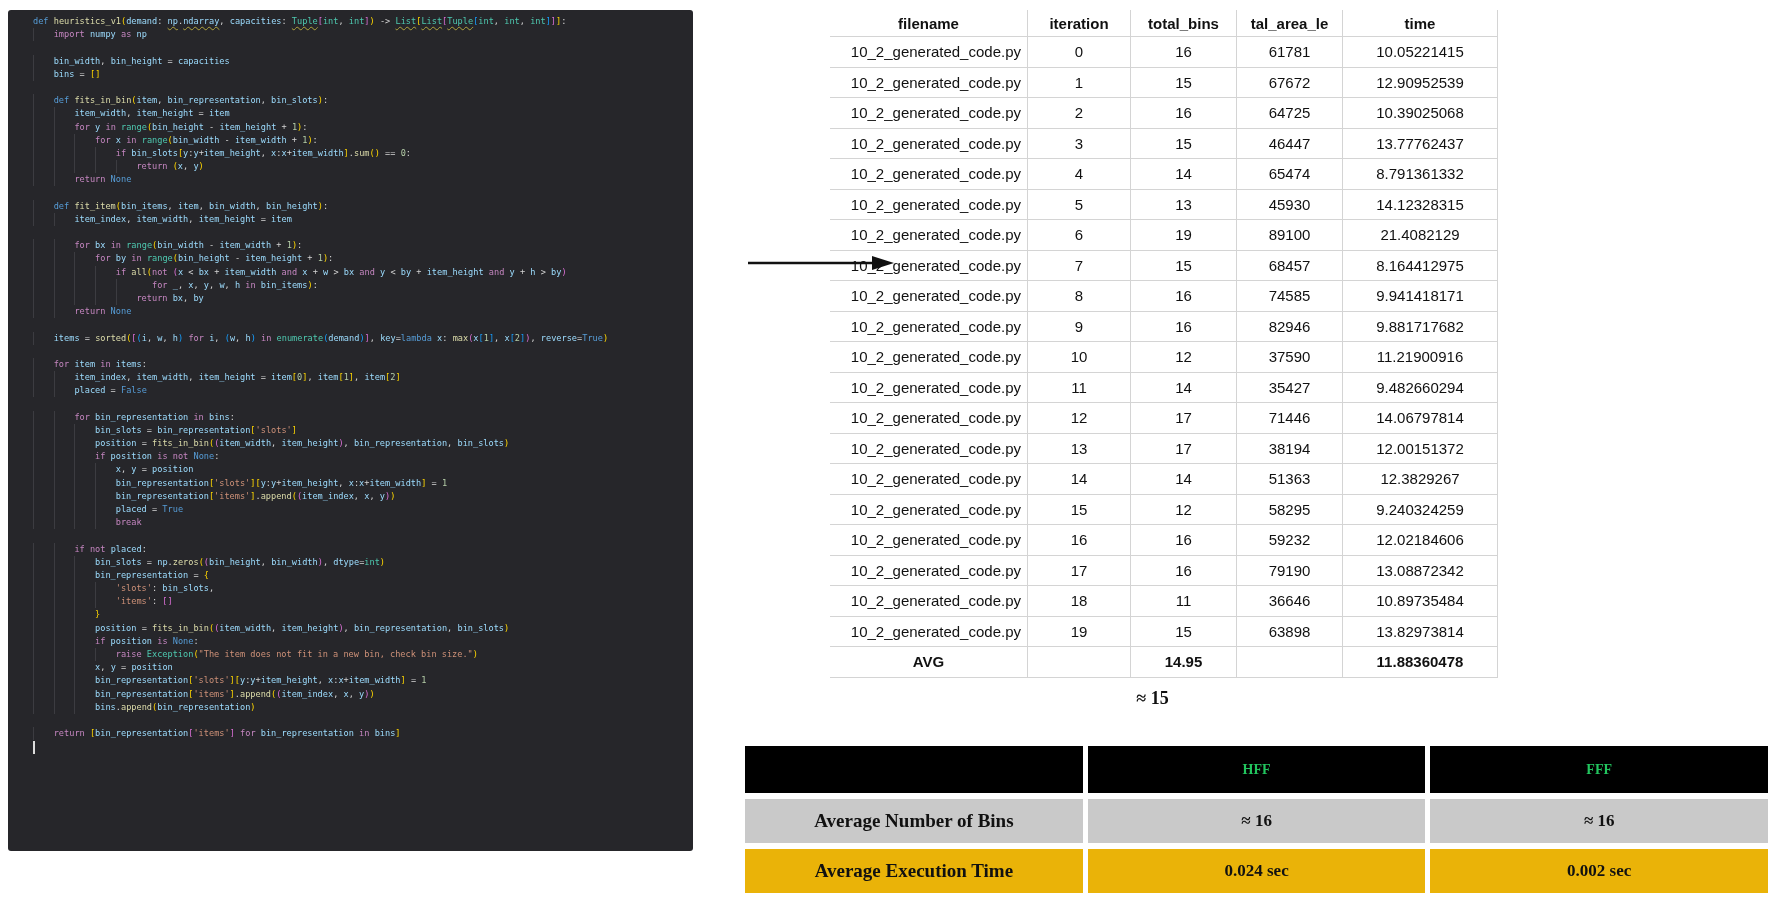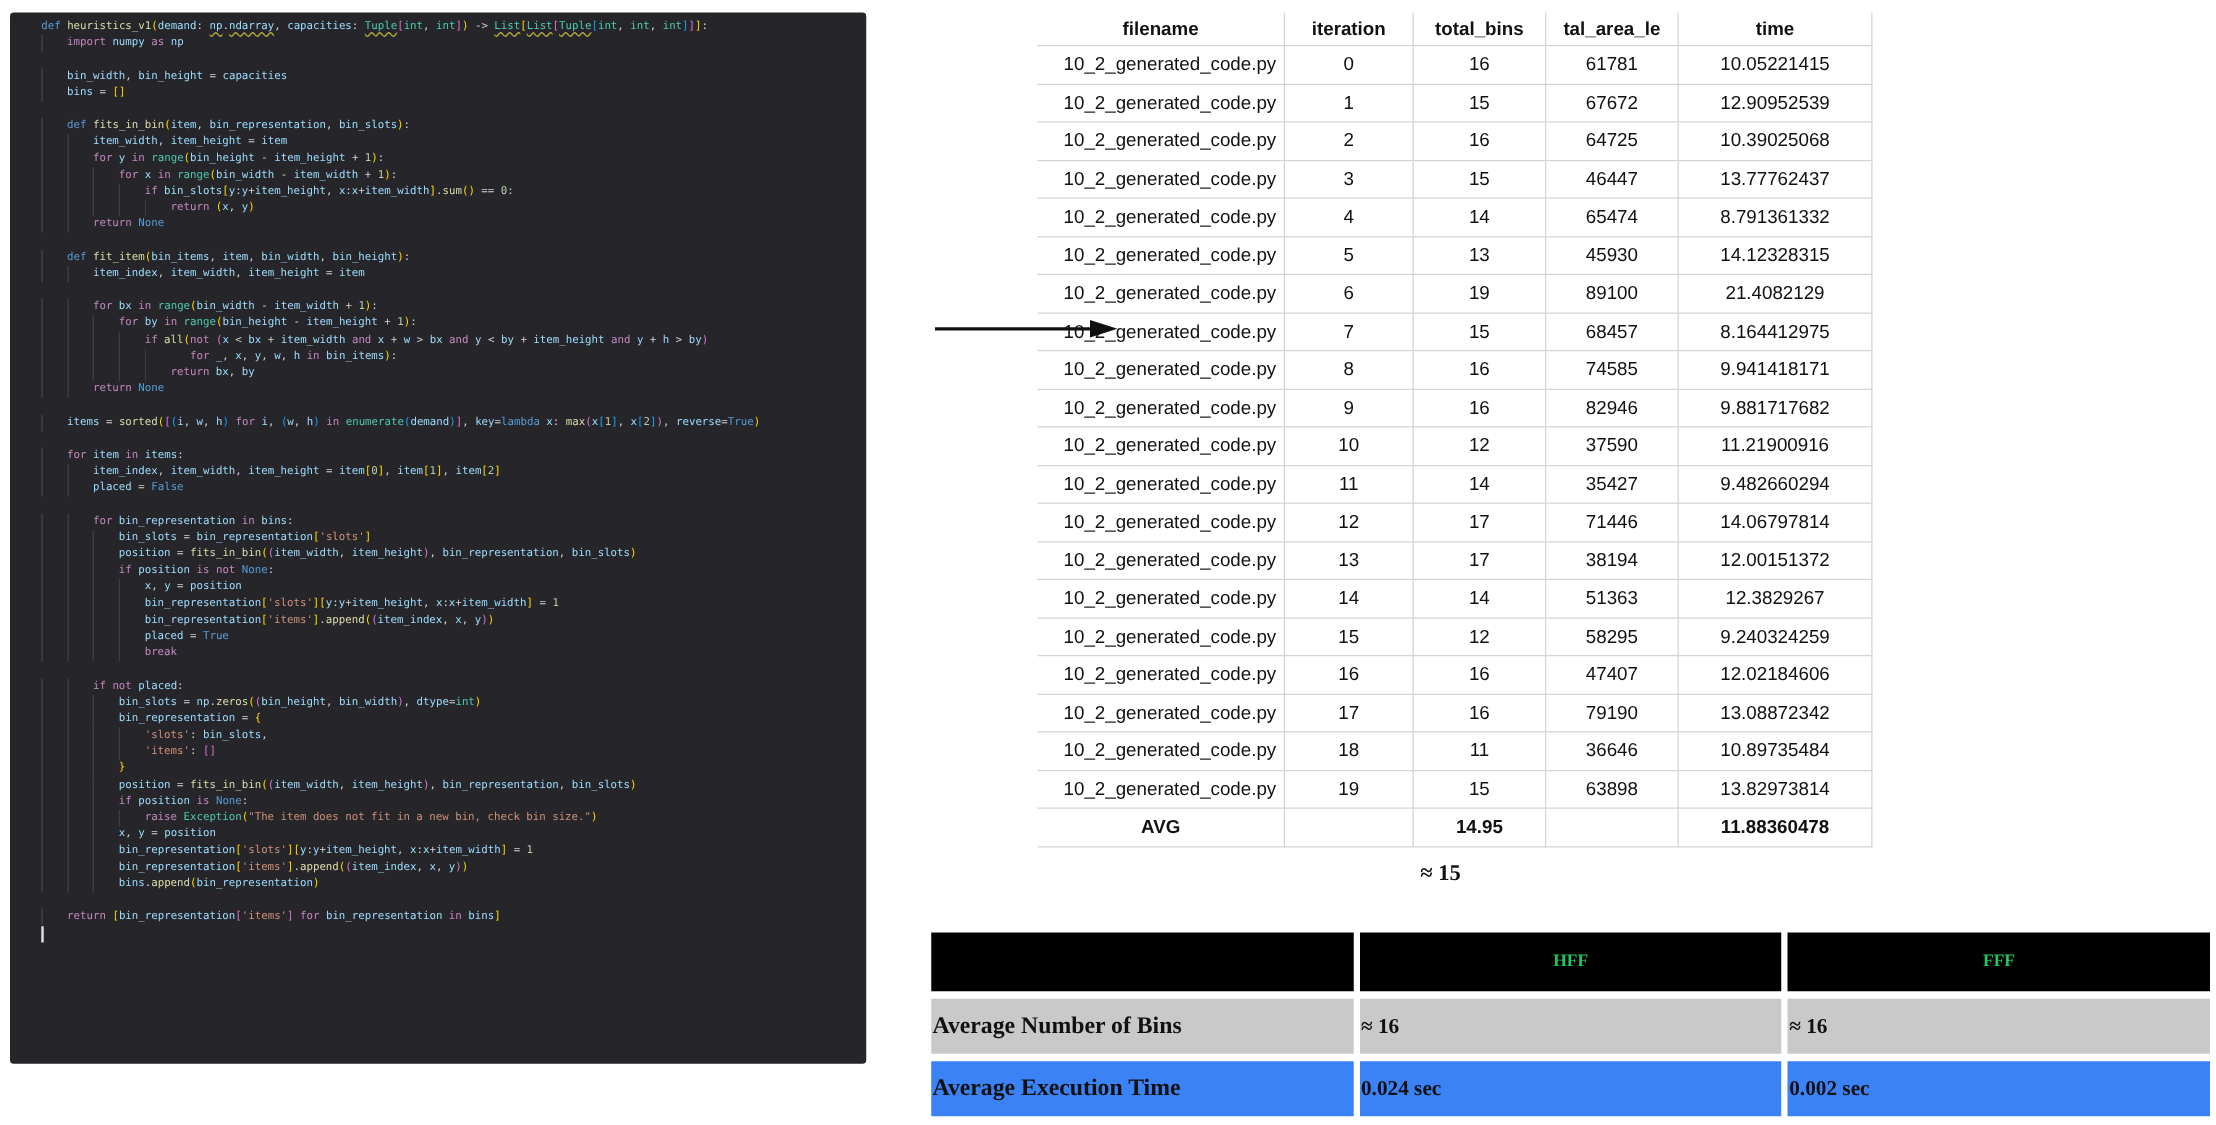--- a/index.html
+++ b/index.html
@@ -38,24 +38,24 @@
                font-family:"Liberation Serif",serif;font-weight:bold;font-size:18px;color:#111;}
 
   
   .arrow{position:absolute;left:745px;top:251px;}
 
   
   .cmp{position:absolute;left:740px;top:740px;border-collapse:separate;border-spacing:5px 6px;
        font-family:"Liberation Serif",serif;color:#111;}
   .cmp th{width:337px;height:45px;background:#000;color:#22c55e;font-weight:bold;font-size:14px;
           text-align:center;}
-  .cmp td{width:337px;height:42px;text-align:left;font-weight:bold;font-size:17px;}
+  .cmp td{width:337px;height:42px;text-align:center;font-weight:bold;font-size:17px;}
   .cmp td.lbl{font-size:19px;}
   .cmp tr.r1 td{background:#c9c9c9;}
-  .cmp tr.r2 td{background:#3b82f6;}
+  .cmp tr.r2 td{background:#eab308;}
 </style>
 </head>
 <body>
 
 <div id="canvas">
 
   <div class="editor">
     <div class="code"><div class="cl"><span class="k2">def</span> <span class="fn">heuristics_v1</span><span class="b0">(</span><span class="id">demand</span><span class="pu">:</span> <span class="id sq">np</span><span class="pu">.</span><span class="id sq">ndarray</span><span class="pu">,</span> <span class="id">capacities</span><span class="pu">:</span> <span class="ty sq">Tuple</span><span class="b1">[</span><span class="ty">int</span><span class="pu">,</span> <span class="ty">int</span><span class="b1">]</span><span class="b0">)</span> <span class="pu">-</span><span class="pu">&gt;</span> <span class="ty sq">List</span><span class="b0">[</span><span class="ty sq">List</span><span class="b1">[</span><span class="ty sq">Tuple</span><span class="b2">[</span><span class="ty">int</span><span class="pu">,</span> <span class="ty">int</span><span class="pu">,</span> <span class="ty">int</span><span class="b2">]</span><span class="b1">]</span><span class="b0">]</span><span class="pu">:</span></div><div class="cl"><span class="ind"></span><span class="k1">import</span> <span class="id">numpy</span> <span class="k1">as</span> <span class="id">np</span></div><div class="cl"></div><div class="cl"><span class="ind"></span><span class="id">bin_width</span><span class="pu">,</span> <span class="id">bin_height</span> <span class="pu">=</span> <span class="id">capacities</span></div><div class="cl"><span class="ind"></span><span class="id">bins</span> <span class="pu">=</span> <span class="b0">[</span><span class="b0">]</span></div><div class="cl"></div><div class="cl"><span class="ind"></span><span class="k2">def</span> <span class="fn">fits_in_bin</span><span class="b0">(</span><span class="id">item</span><span class="pu">,</span> <span class="id">bin_representation</span><span class="pu">,</span> <span class="id">bin_slots</span><span class="b0">)</span><span class="pu">:</span></div><div class="cl"><span class="ind"></span><span class="ind"></span><span class="id">item_width</span><span class="pu">,</span> <span class="id">item_height</span> <span class="pu">=</span> <span class="id">item</span></div><div class="cl"><span class="ind"></span><span class="ind"></span><span class="k1">for</span> <span class="id">y</span> <span class="k1">in</span> <span class="ty">range</span><span class="b0">(</span><span class="id">bin_height</span> <span class="pu">-</span> <span class="id">item_height</span> <span class="pu">+</span> <span class="nu">1</span><span class="b0">)</span><span class="pu">:</span></div><div class="cl"><span class="ind"></span><span class="ind"></span><span class="ind"></span><span class="k1">for</span> <span class="id">x</span> <span class="k1">in</span> <span class="ty">range</span><span class="b0">(</span><span class="id">bin_width</span> <span class="pu">-</span> <span class="id">item_width</span> <span class="pu">+</span> <span class="nu">1</span><span class="b0">)</span><span class="pu">:</span></div><div class="cl"><span class="ind"></span><span class="ind"></span><span class="ind"></span><span class="ind"></span><span class="k1">if</span> <span class="id">bin_slots</span><span class="b0">[</span><span class="id">y</span><span class="pu">:</span><span class="id">y</span><span class="pu">+</span><span class="id">item_height</span><span class="pu">,</span> <span class="id">x</span><span class="pu">:</span><span class="id">x</span><span class="pu">+</span><span class="id">item_width</span><span class="b0">]</span><span class="pu">.</span><span class="fn">sum</span><span class="b0">(</span><span class="b0">)</span> <span class="pu">=</span><span class="pu">=</span> <span class="nu">0</span><span class="pu">:</span></div><div class="cl"><span class="ind"></span><span class="ind"></span><span class="ind"></span><span class="ind"></span><span class="ind"></span><span class="k1">return</span> <span class="b0">(</span><span class="id">x</span><span class="pu">,</span> <span class="id">y</span><span class="b0">)</span></div><div class="cl"><span class="ind"></span><span class="ind"></span><span class="k1">return</span> <span class="k2">None</span></div><div class="cl"></div><div class="cl"><span class="ind"></span><span class="k2">def</span> <span class="fn">fit_item</span><span class="b0">(</span><span class="id">bin_items</span><span class="pu">,</span> <span class="id">item</span><span class="pu">,</span> <span class="id">bin_width</span><span class="pu">,</span> <span class="id">bin_height</span><span class="b0">)</span><span class="pu">:</span></div><div class="cl"><span class="ind"></span><span class="ind"></span><span class="id">item_index</span><span class="pu">,</span> <span class="id">item_width</span><span class="pu">,</span> <span class="id">item_height</span> <span class="pu">=</span> <span class="id">item</span></div><div class="cl"></div><div class="cl"><span class="ind"></span><span class="ind"></span><span class="k1">for</span> <span class="id">bx</span> <span class="k1">in</span> <span class="ty">range</span><span class="b0">(</span><span class="id">bin_width</span> <span class="pu">-</span> <span class="id">item_width</span> <span class="pu">+</span> <span class="nu">1</span><span class="b0">)</span><span class="pu">:</span></div><div class="cl"><span class="ind"></span><span class="ind"></span><span class="ind"></span><span class="k1">for</span> <span class="id">by</span> <span class="k1">in</span> <span class="ty">range</span><span class="b0">(</span><span class="id">bin_height</span> <span class="pu">-</span> <span class="id">item_height</span> <span class="pu">+</span> <span class="nu">1</span><span class="b0">)</span><span class="pu">:</span></div><div class="cl"><span class="ind"></span><span class="ind"></span><span class="ind"></span><span class="ind"></span><span class="k1">if</span> <span class="fn">all</span><span class="b0">(</span><span class="k1">not</span> <span class="b1">(</span><span class="id">x</span> <span class="pu">&lt;</span> <span class="id">bx</span> <span class="pu">+</span> <span class="id">item_width</span> <span class="k1">and</span> <span class="id">x</span> <span class="pu">+</span> <span class="id">w</span> <span class="pu">&gt;</span> <span class="id">bx</span> <span class="k1">and</span> <span class="id">y</span> <span class="pu">&lt;</span> <span class="id">by</span> <span class="pu">+</span> <span class="id">item_height</span> <span class="k1">and</span> <span class="id">y</span> <span class="pu">+</span> <span class="id">h</span> <span class="pu">&gt;</span> <span class="id">by</span><span class="b1">)</span></div><div class="cl"><span class="ind"></span><span class="ind"></span><span class="ind"></span><span class="ind"></span><span class="ind"></span>   <span class="k1">for</span> <span class="id">_</span><span class="pu">,</span> <span class="id">x</span><span class="pu">,</span> <span class="id">y</span><span class="pu">,</span> <span class="id">w</span><span class="pu">,</span> <span class="id">h</span> <span class="k1">in</span> <span class="id">bin_items</span><span class="b0">)</span><span class="pu">:</span></div><div class="cl"><span class="ind"></span><span class="ind"></span><span class="ind"></span><span class="ind"></span><span class="ind"></span><span class="k1">return</span> <span class="id">bx</span><span class="pu">,</span> <span class="id">by</span></div><div class="cl"><span class="ind"></span><span class="ind"></span><span class="k1">return</span> <span class="k2">None</span></div><div class="cl"></div><div class="cl"><span class="ind"></span><span class="id">items</span> <span class="pu">=</span> <span class="fn">sorted</span><span class="b0">(</span><span class="b1">[</span><span class="b2">(</span><span class="id">i</span><span class="pu">,</span> <span class="id">w</span><span class="pu">,</span> <span class="id">h</span><span class="b2">)</span> <span class="k1">for</span> <span class="id">i</span><span class="pu">,</span> <span class="b2">(</span><span class="id">w</span><span class="pu">,</span> <span class="id">h</span><span class="b2">)</span> <span class="k1">in</span> <span class="ty">enumerate</span><span class="b2">(</span><span class="id">demand</span><span class="b2">)</span><span class="b1">]</span><span class="pu">,</span> <span class="id">key</span><span class="pu">=</span><span class="k2">lambda</span> <span class="id">x</span><span class="pu">:</span> <span class="fn">max</span><span class="b1">(</span><span class="id">x</span><span class="b2">[</span><span class="nu">1</span><span class="b2">]</span><span class="pu">,</span> <span class="id">x</span><span class="b2">[</span><span class="nu">2</span><span class="b2">]</span><span class="b1">)</span><span class="pu">,</span> <span class="id">reverse</span><span class="pu">=</span><span class="k2">True</span><span class="b0">)</span></div><div class="cl"></div><div class="cl"><span class="ind"></span><span class="k1">for</span> <span class="id">item</span> <span class="k1">in</span> <span class="id">items</span><span class="pu">:</span></div><div class="cl"><span class="ind"></span><span class="ind"></span><span class="id">item_index</span><span class="pu">,</span> <span class="id">item_width</span><span class="pu">,</span> <span class="id">item_height</span> <span class="pu">=</span> <span class="id">item</span><span class="b0">[</span><span class="nu">0</span><span class="b0">]</span><span class="pu">,</span> <span class="id">item</span><span class="b0">[</span><span class="nu">1</span><span class="b0">]</span><span class="pu">,</span> <span class="id">item</span><span class="b0">[</span><span class="nu">2</span><span class="b0">]</span></div><div class="cl"><span class="ind"></span><span class="ind"></span><span class="id">placed</span> <span class="pu">=</span> <span class="k2">False</span></div><div class="cl"></div><div class="cl"><span class="ind"></span><span class="ind"></span><span class="k1">for</span> <span class="id">bin_representation</span> <span class="k1">in</span> <span class="id">bins</span><span class="pu">:</span></div><div class="cl"><span class="ind"></span><span class="ind"></span><span class="ind"></span><span class="id">bin_slots</span> <span class="pu">=</span> <span class="id">bin_representation</span><span class="b0">[</span><span class="s">'slots'</span><span class="b0">]</span></div><div class="cl"><span class="ind"></span><span class="ind"></span><span class="ind"></span><span class="id">position</span> <span class="pu">=</span> <span class="fn">fits_in_bin</span><span class="b0">(</span><span class="b1">(</span><span class="id">item_width</span><span class="pu">,</span> <span class="id">item_height</span><span class="b1">)</span><span class="pu">,</span> <span class="id">bin_representation</span><span class="pu">,</span> <span class="id">bin_slots</span><span class="b0">)</span></div><div class="cl"><span class="ind"></span><span class="ind"></span><span class="ind"></span><span class="k1">if</span> <span class="id">position</span> <span class="k1">is</span> <span class="k1">not</span> <span class="k2">None</span><span class="pu">:</span></div><div class="cl"><span class="ind"></span><span class="ind"></span><span class="ind"></span><span class="ind"></span><span class="id">x</span><span class="pu">,</span> <span class="id">y</span> <span class="pu">=</span> <span class="id">position</span></div><div class="cl"><span class="ind"></span><span class="ind"></span><span class="ind"></span><span class="ind"></span><span class="id">bin_representation</span><span class="b0">[</span><span class="s">'slots'</span><span class="b0">]</span><span class="b0">[</span><span class="id">y</span><span class="pu">:</span><span class="id">y</span><span class="pu">+</span><span class="id">item_height</span><span class="pu">,</span> <span class="id">x</span><span class="pu">:</span><span class="id">x</span><span class="pu">+</span><span class="id">item_width</span><span class="b0">]</span> <span class="pu">=</span> <span class="nu">1</span></div><div class="cl"><span class="ind"></span><span class="ind"></span><span class="ind"></span><span class="ind"></span><span class="id">bin_representation</span><span class="b0">[</span><span class="s">'items'</span><span class="b0">]</span><span class="pu">.</span><span class="fn">append</span><span class="b0">(</span><span class="b1">(</span><span class="id">item_index</span><span class="pu">,</span> <span class="id">x</span><span class="pu">,</span> <span class="id">y</span><span class="b1">)</span><span class="b0">)</span></div><div class="cl"><span class="ind"></span><span class="ind"></span><span class="ind"></span><span class="ind"></span><span class="id">placed</span> <span class="pu">=</span> <span class="k2">True</span></div><div class="cl"><span class="ind"></span><span class="ind"></span><span class="ind"></span><span class="ind"></span><span class="k1">break</span></div><div class="cl"></div><div class="cl"><span class="ind"></span><span class="ind"></span><span class="k1">if</span> <span class="k1">not</span> <span class="id">placed</span><span class="pu">:</span></div><div class="cl"><span class="ind"></span><span class="ind"></span><span class="ind"></span><span class="id">bin_slots</span> <span class="pu">=</span> <span class="id">np</span><span class="pu">.</span><span class="fn">zeros</span><span class="b0">(</span><span class="b1">(</span><span class="id">bin_height</span><span class="pu">,</span> <span class="id">bin_width</span><span class="b1">)</span><span class="pu">,</span> <span class="id">dtype</span><span class="pu">=</span><span class="ty">int</span><span class="b0">)</span></div><div class="cl"><span class="ind"></span><span class="ind"></span><span class="ind"></span><span class="id">bin_representation</span> <span class="pu">=</span> <span class="b0">{</span></div><div class="cl"><span class="ind"></span><span class="ind"></span><span class="ind"></span><span class="ind"></span><span class="s">'slots'</span><span class="pu">:</span> <span class="id">bin_slots</span><span class="pu">,</span></div><div class="cl"><span class="ind"></span><span class="ind"></span><span class="ind"></span><span class="ind"></span><span class="s">'items'</span><span class="pu">:</span> <span class="b1">[</span><span class="b1">]</span></div><div class="cl"><span class="ind"></span><span class="ind"></span><span class="ind"></span><span class="b0">}</span></div><div class="cl"><span class="ind"></span><span class="ind"></span><span class="ind"></span><span class="id">position</span> <span class="pu">=</span> <span class="fn">fits_in_bin</span><span class="b0">(</span><span class="b1">(</span><span class="id">item_width</span><span class="pu">,</span> <span class="id">item_height</span><span class="b1">)</span><span class="pu">,</span> <span class="id">bin_representation</span><span class="pu">,</span> <span class="id">bin_slots</span><span class="b0">)</span></div><div class="cl"><span class="ind"></span><span class="ind"></span><span class="ind"></span><span class="k1">if</span> <span class="id">position</span> <span class="k1">is</span> <span class="k2">None</span><span class="pu">:</span></div><div class="cl"><span class="ind"></span><span class="ind"></span><span class="ind"></span><span class="ind"></span><span class="k1">raise</span> <span class="ty">Exception</span><span class="b0">(</span><span class="s">"The item does not fit in a new bin, check bin size."</span><span class="b0">)</span></div><div class="cl"><span class="ind"></span><span class="ind"></span><span class="ind"></span><span class="id">x</span><span class="pu">,</span> <span class="id">y</span> <span class="pu">=</span> <span class="id">position</span></div><div class="cl"><span class="ind"></span><span class="ind"></span><span class="ind"></span><span class="id">bin_representation</span><span class="b0">[</span><span class="s">'slots'</span><span class="b0">]</span><span class="b0">[</span><span class="id">y</span><span class="pu">:</span><span class="id">y</span><span class="pu">+</span><span class="id">item_height</span><span class="pu">,</span> <span class="id">x</span><span class="pu">:</span><span class="id">x</span><span class="pu">+</span><span class="id">item_width</span><span class="b0">]</span> <span class="pu">=</span> <span class="nu">1</span></div><div class="cl"><span class="ind"></span><span class="ind"></span><span class="ind"></span><span class="id">bin_representation</span><span class="b0">[</span><span class="s">'items'</span><span class="b0">]</span><span class="pu">.</span><span class="fn">append</span><span class="b0">(</span><span class="b1">(</span><span class="id">item_index</span><span class="pu">,</span> <span class="id">x</span><span class="pu">,</span> <span class="id">y</span><span class="b1">)</span><span class="b0">)</span></div><div class="cl"><span class="ind"></span><span class="ind"></span><span class="ind"></span><span class="id">bins</span><span class="pu">.</span><span class="fn">append</span><span class="b0">(</span><span class="id">bin_representation</span><span class="b0">)</span></div><div class="cl"></div><div class="cl"><span class="ind"></span><span class="k1">return</span> <span class="b0">[</span><span class="id">bin_representation</span><span class="b1">[</span><span class="s">'items'</span><span class="b1">]</span> <span class="k1">for</span> <span class="id">bin_representation</span> <span class="k1">in</span> <span class="id">bins</span><span class="b0">]</span></div></div>
     <div class="cursor"></div>
   </div>
@@ -185,21 +185,21 @@
           <td class="fname">10_2_generated_code.py</td>
           <td>15</td>
           <td>12</td>
           <td>58295</td>
           <td>9.240324259</td>
         </tr>
         <tr>
           <td class="fname">10_2_generated_code.py</td>
           <td>16</td>
           <td>16</td>
-          <td>47407</td>
+          <td>59232</td>
           <td>12.02184606</td>
         </tr>
         <tr>
           <td class="fname">10_2_generated_code.py</td>
           <td>17</td>
           <td>16</td>
           <td>79190</td>
           <td>13.08872342</td>
         </tr>
         <tr>

